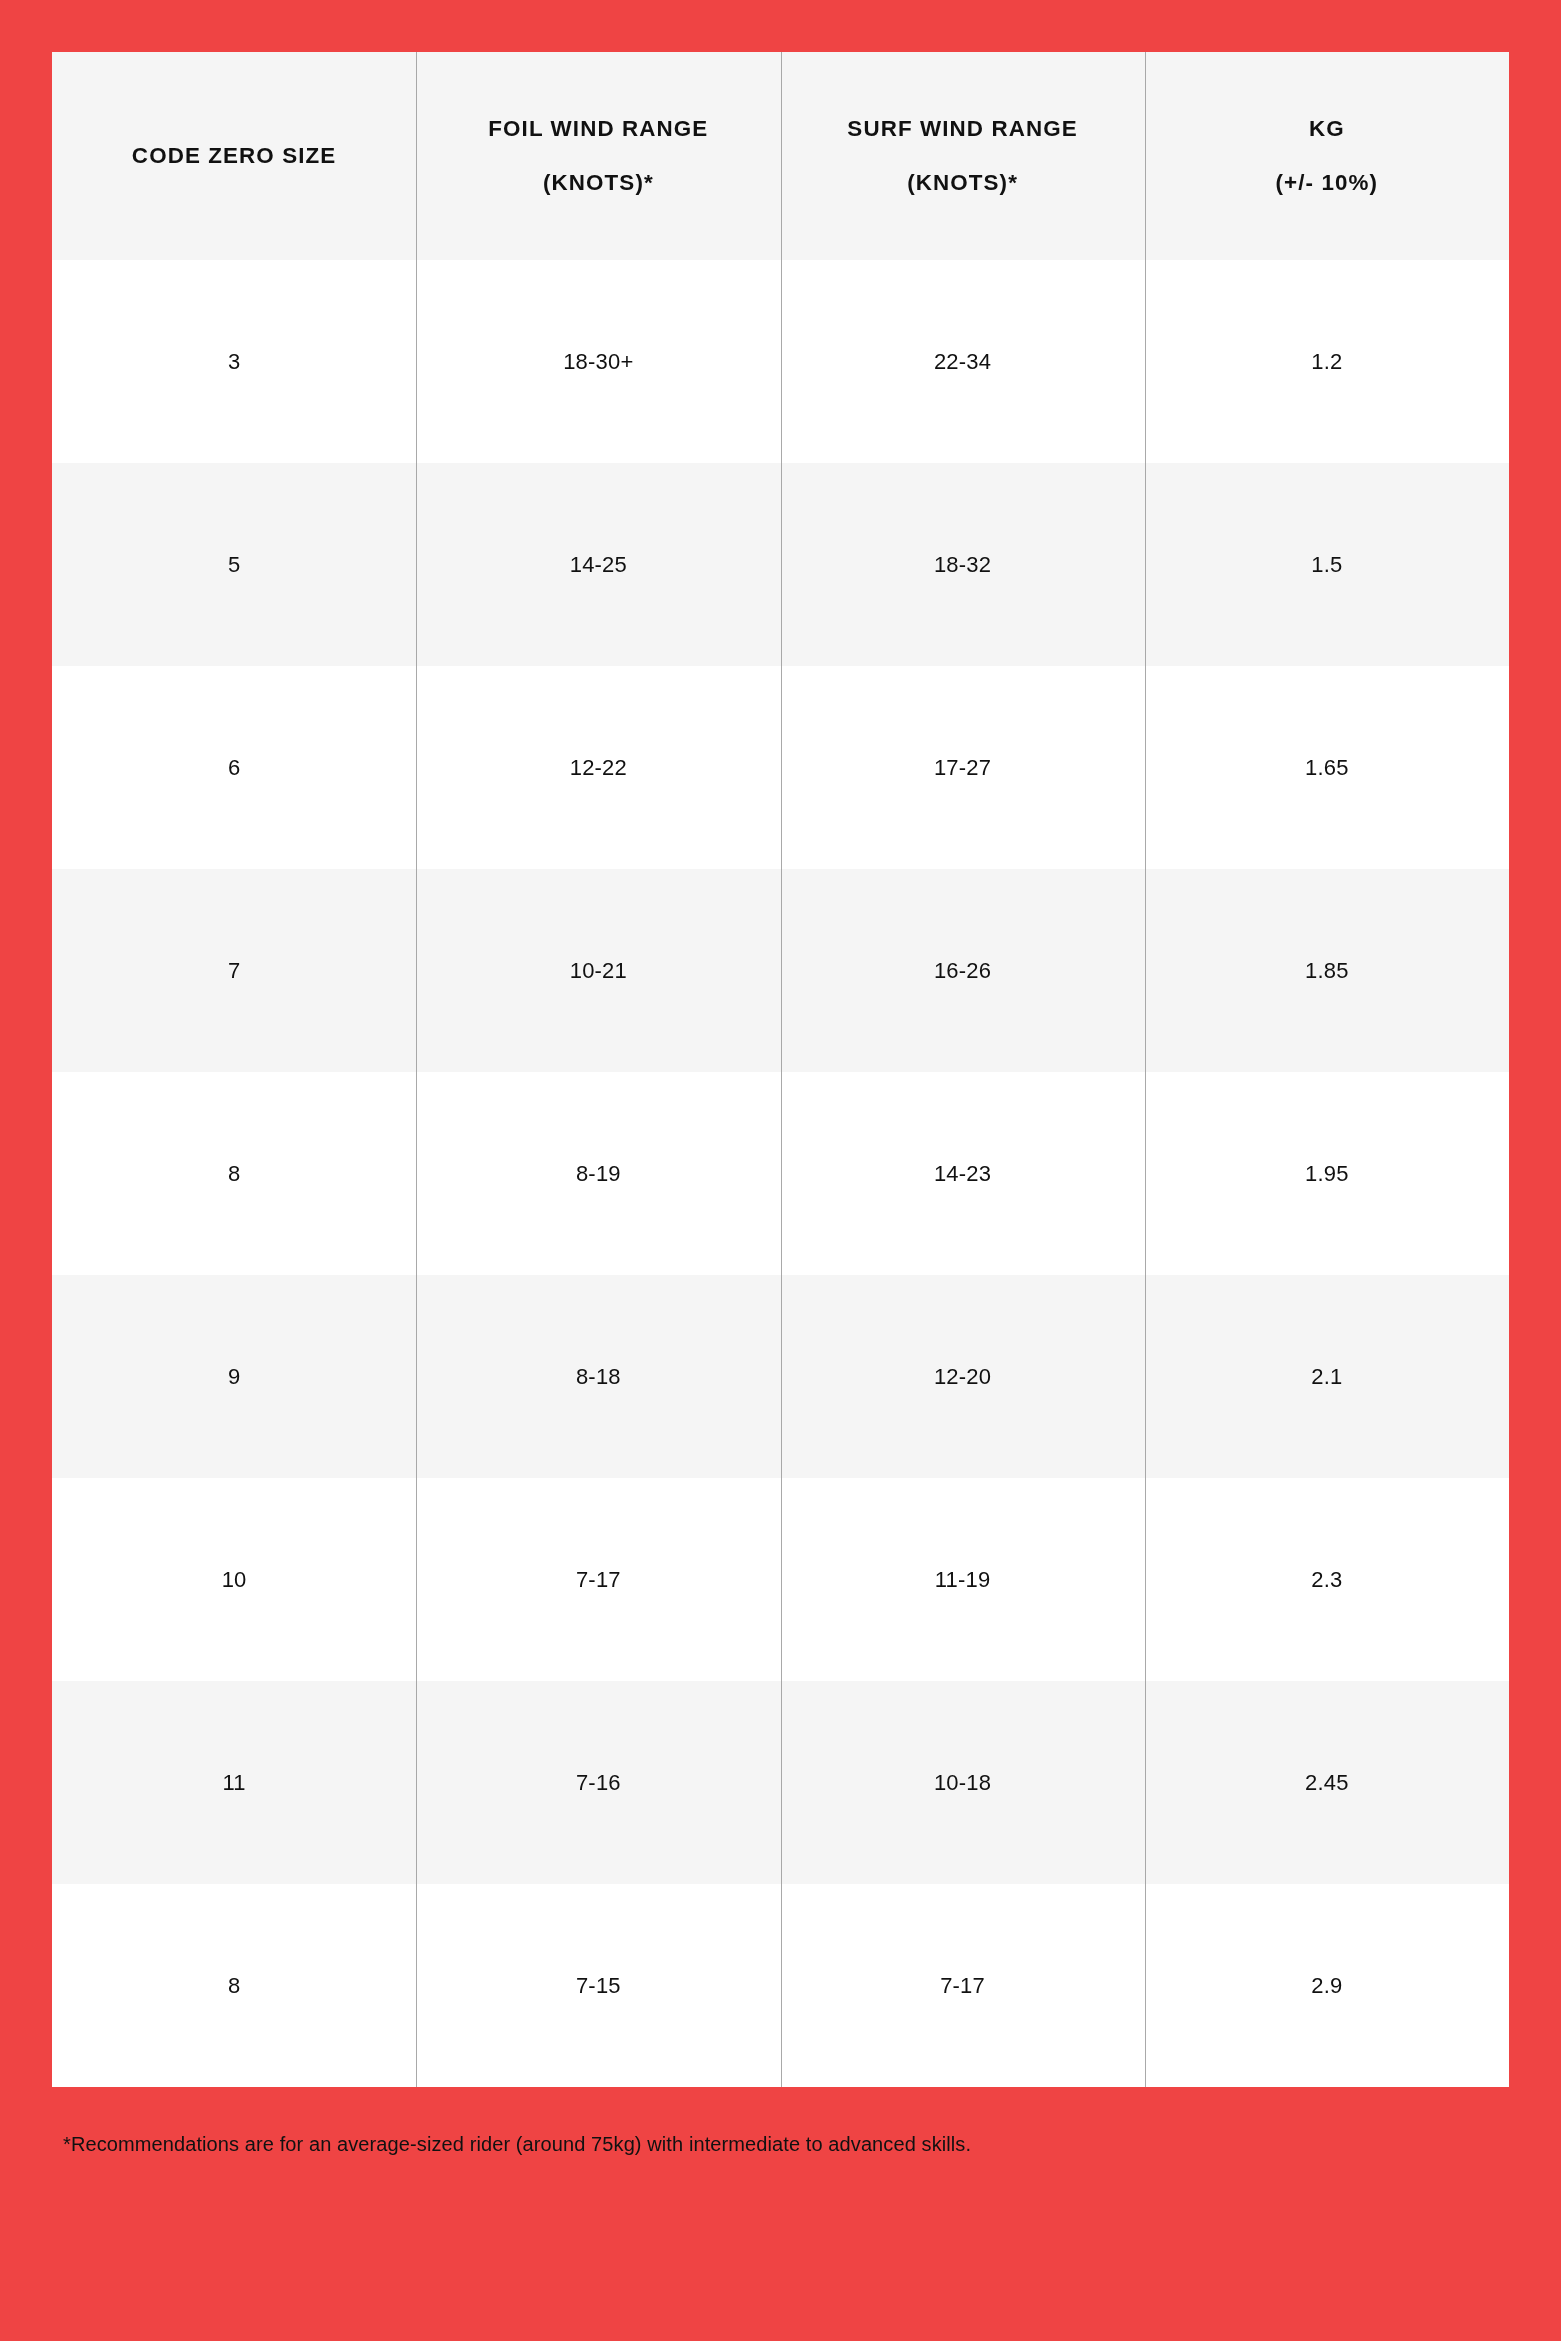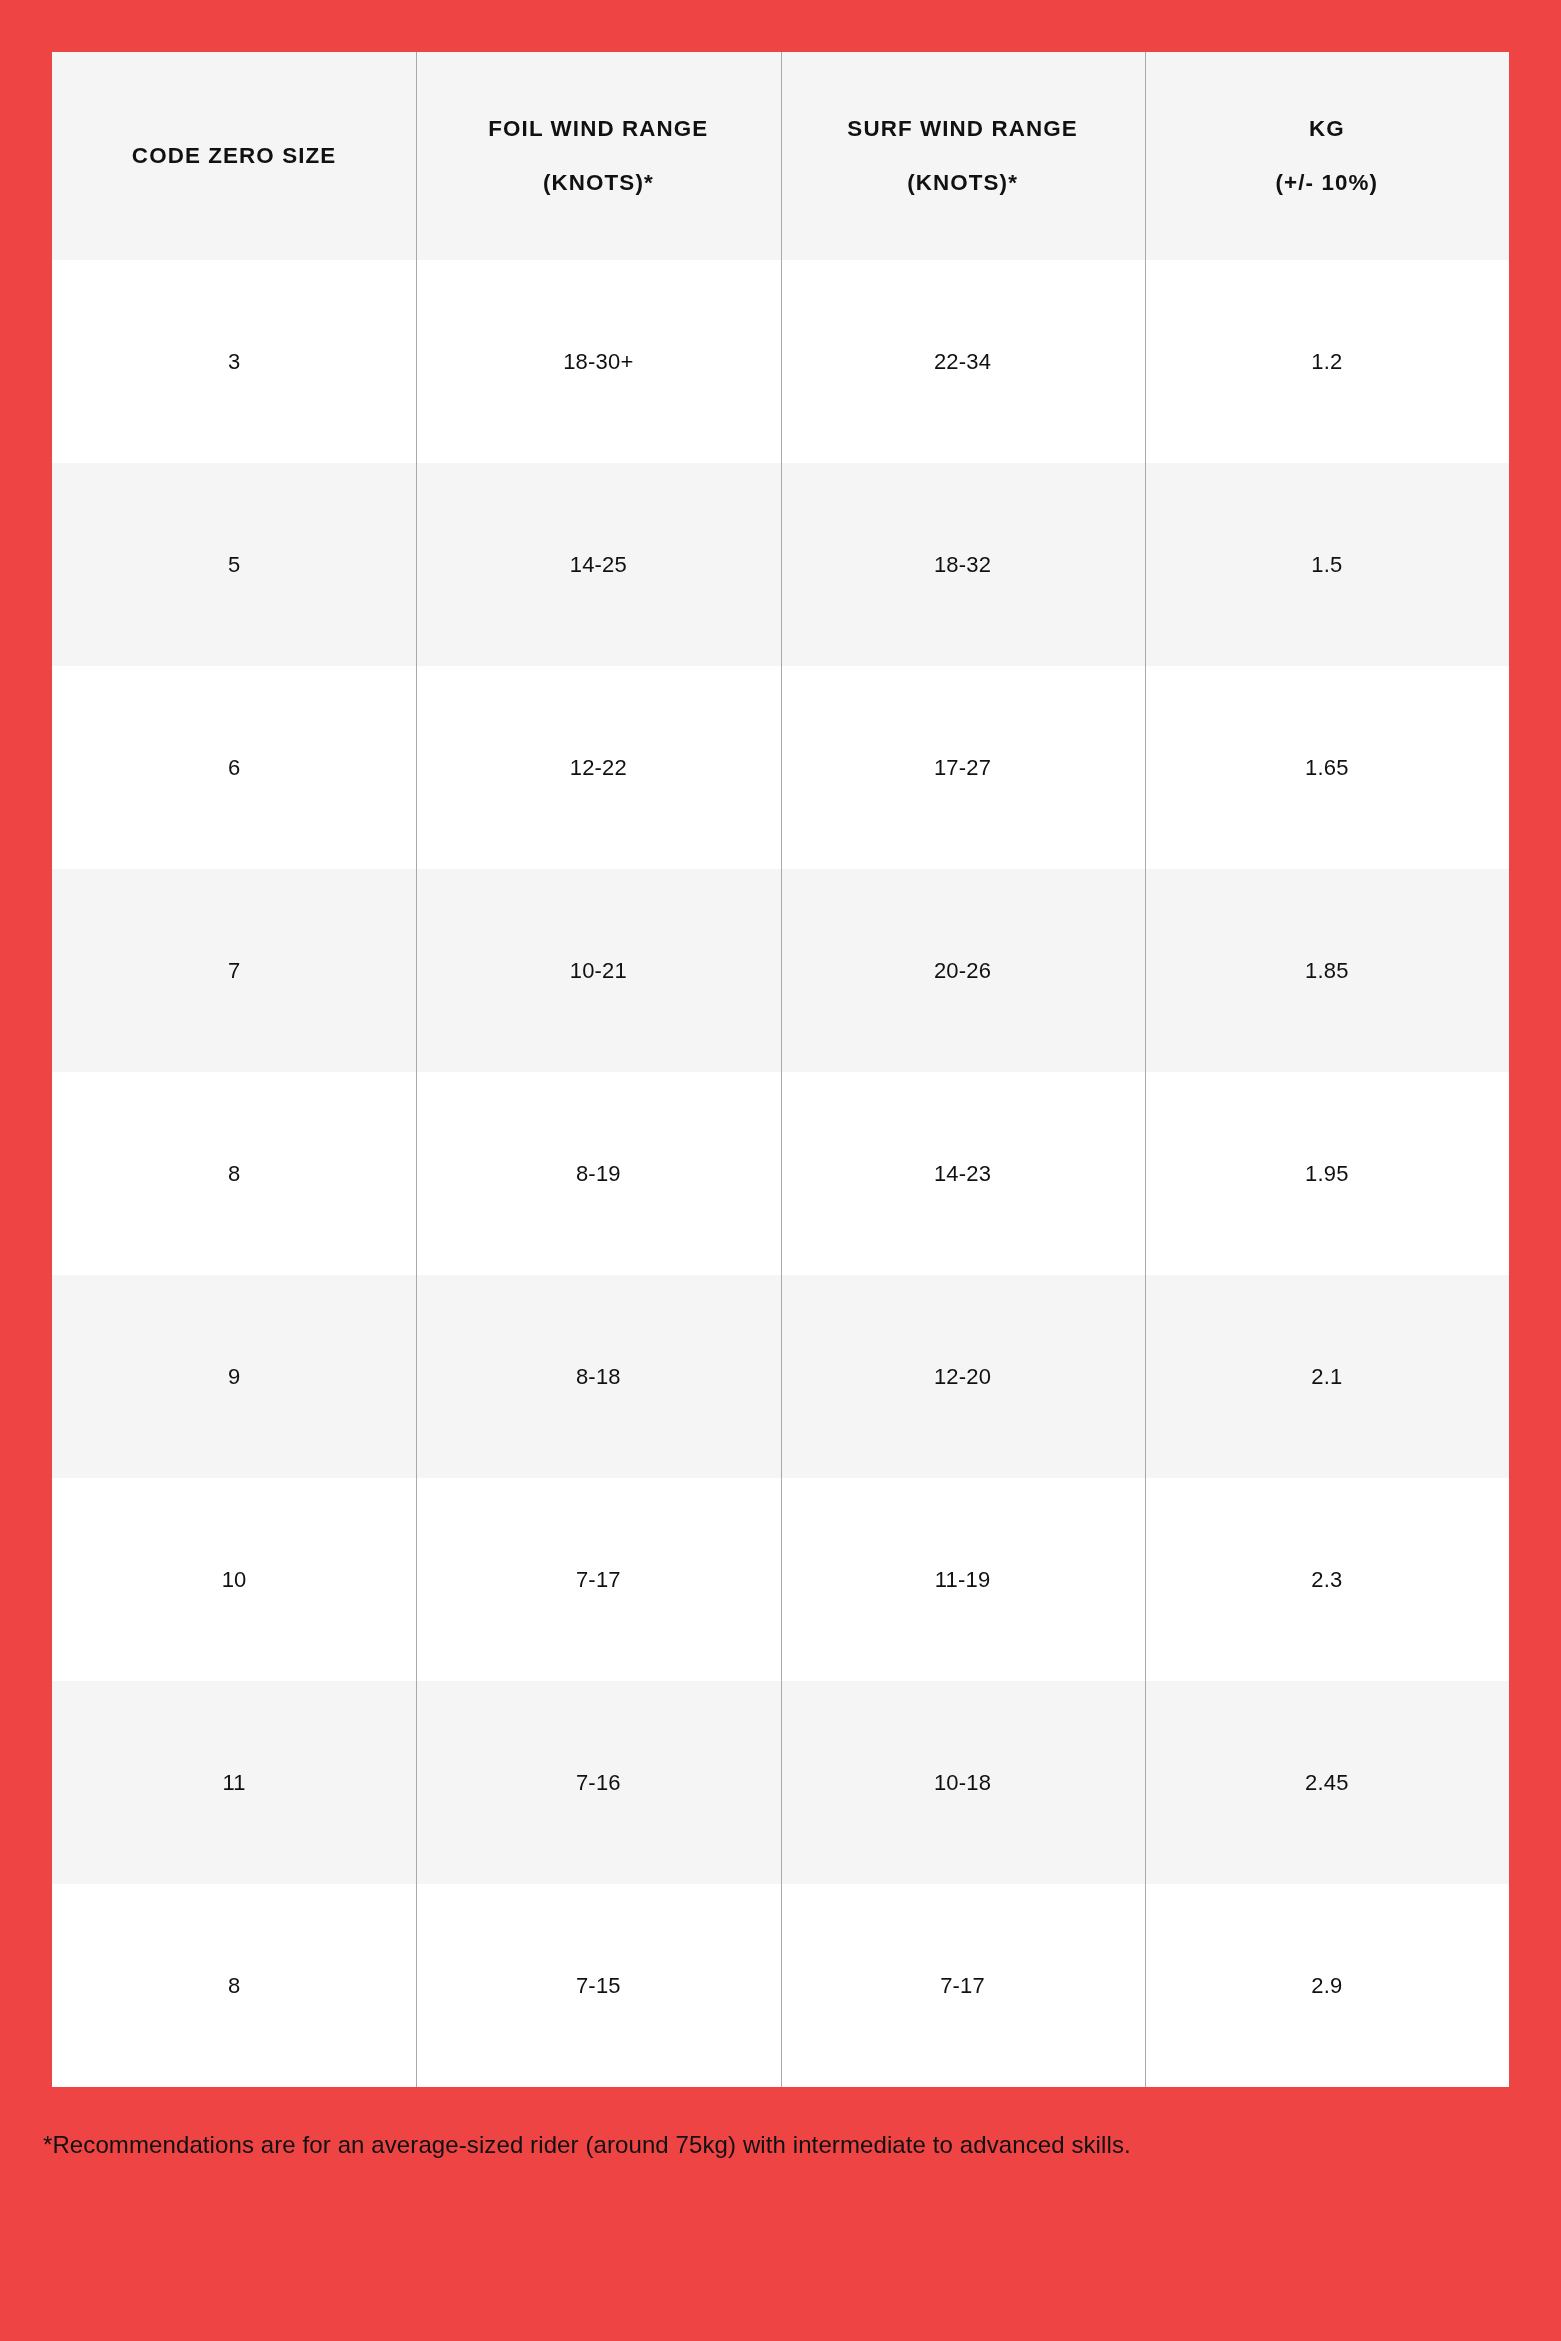--- a/index.html
+++ b/index.html
@@ -97,26 +97,27 @@
     top: 2124px;
     width: 1405px;
   }
 
   .footnote-block {
     margin: 0 0 22px 0;
   }
   .footnote-block:last-child { margin-bottom: 0; }
 
   .footnote-line {
-    font-size: 24px;
+    font-size: 20px;
     line-height: 41px;
     font-weight: 400;
     letter-spacing: 0.1px;
     color: #111111;
     white-space: nowrap;
+    margin-left: 20px;
   }
 </style>
 </head>
 <body>
 
 <div class="page">
 
   <table class="size-table">
     <colgroup>
       <col>
@@ -159,21 +160,21 @@
       </tr>
       <tr>
         <td>6</td>
         <td>12-22</td>
         <td>17-27</td>
         <td>1.65</td>
       </tr>
       <tr class="alt">
         <td>7</td>
         <td>10-21</td>
-        <td>20-26</td>
+        <td>16-26</td>
         <td>1.85</td>
       </tr>
       <tr>
         <td>8</td>
         <td>8-19</td>
         <td>14-23</td>
         <td>1.95</td>
       </tr>
       <tr class="alt">
         <td>9</td>

